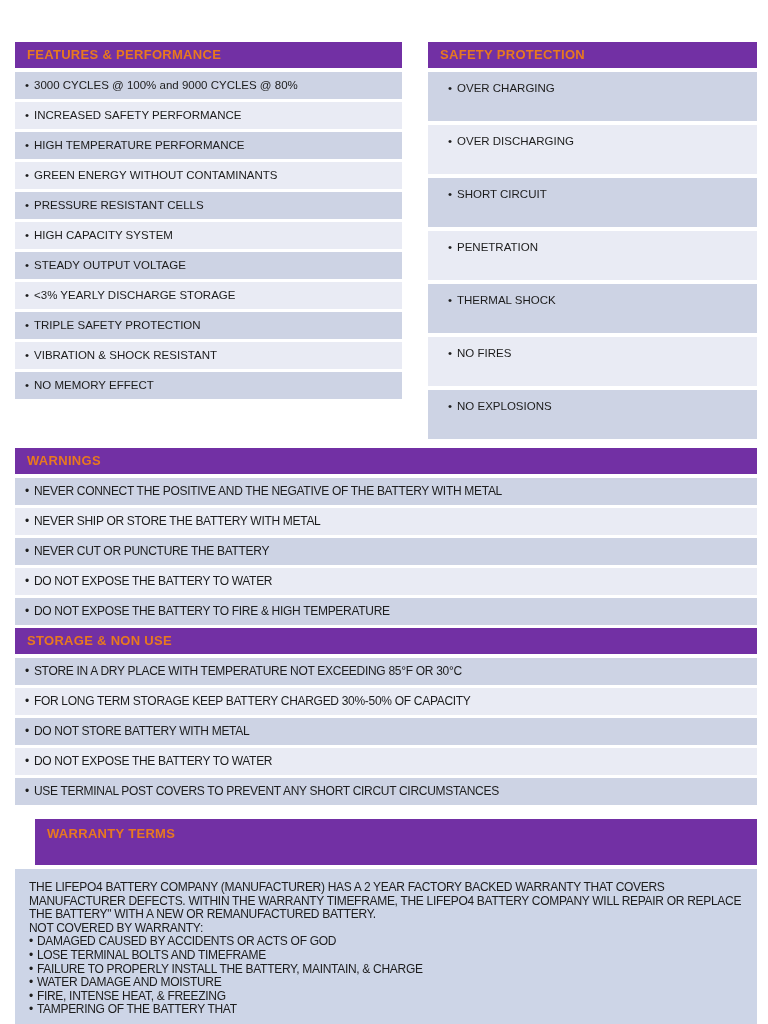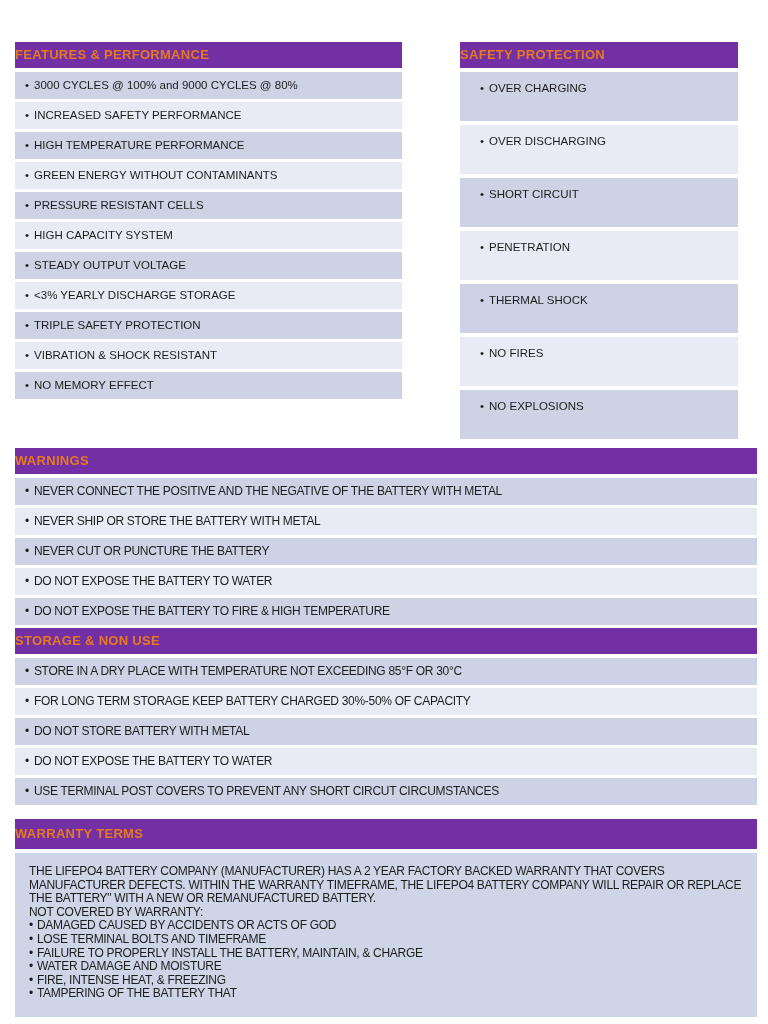--- a/index.html
+++ b/index.html
@@ -15,28 +15,29 @@
 
   
   .hdr {
     background:#7230A4;
     color:#E8791F;
     font-weight:bold;
     font-size:13px;
     letter-spacing:.3px;
     height:26px;
     line-height:26px;
+    padding-left:12px;
     margin-bottom:4px;
   }
-  .hdr.tall { height:30px; line-height:30px; }
+  .hdr.tall { height:46px; line-height:30px;margin-left:20px; }
 
   
   .columns { display:flex; gap:26px; margin-bottom:3px; }
   .col-left  { width:387px; }
-  .col-right { width:278px;margin-left:32px; }
+  .col-right { width:329px; }
 
   
   .row {
     height:27px;
     line-height:27px;
     font-size:11.5px;
     padding-left:10px;
     margin-bottom:3px;
     white-space:nowrap;
     overflow:hidden;

